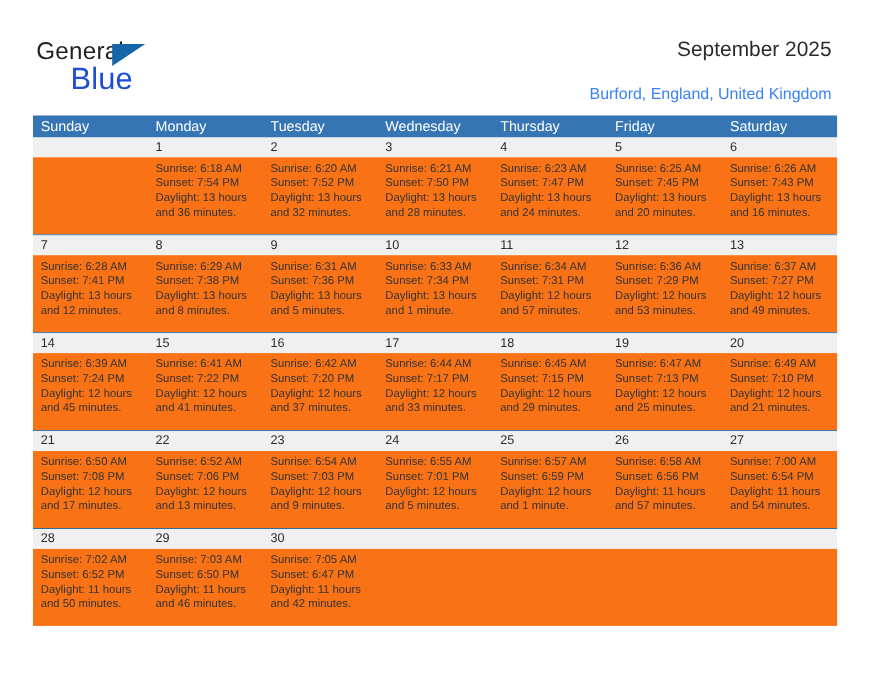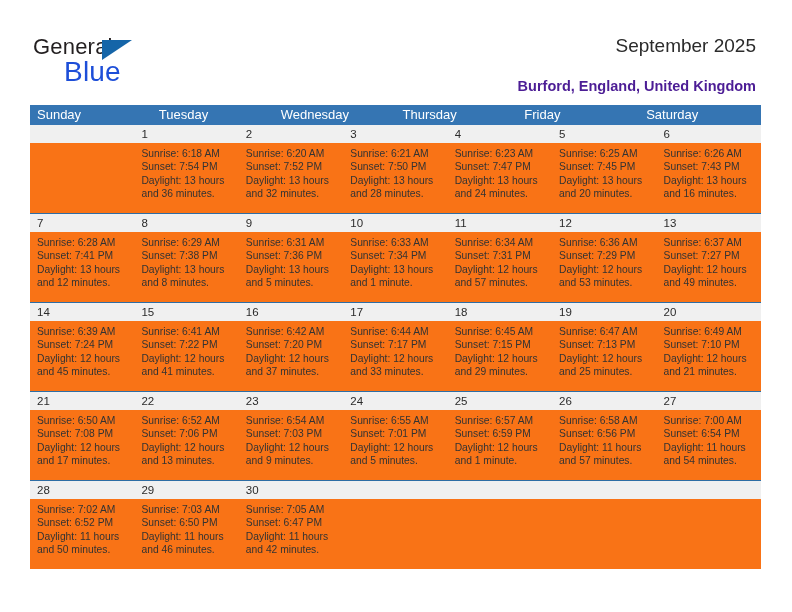--- a/index.html
+++ b/index.html
@@ -71,24 +71,24 @@
     color: #2b2b2b;
     white-space: nowrap;
     text-align: right;
     font-weight: normal;
   }
   .subtitle {
     position: absolute;
     right: 36px;
     top: 78px;
     font-size: 14.5px;
-    color: #4c1d95;
+    color: #3b82f6;
     white-space: nowrap;
     text-align: right;
-    font-weight: bold;
+    font-weight: normal;
   }
 
   
   .calendar {
     position: absolute;
     left: 30px;
     top: 105px;
     width: 731px;
   }
   .weekday-row {
@@ -162,20 +162,21 @@
       <span class="logo-triangle"></span>
       <span class="logo-blue">Blue</span>
     </div>
     <div class="title">September 2025</div>
     <div class="subtitle">Burford, England, United Kingdom</div>
   </div>
 
   <div class="calendar">
     <div class="weekday-row">
       <div class="weekday">Sunday</div>
+      <div class="weekday">Monday</div>
       <div class="weekday">Tuesday</div>
       <div class="weekday">Wednesday</div>
       <div class="weekday">Thursday</div>
       <div class="weekday">Friday</div>
       <div class="weekday">Saturday</div>
     </div>
 
     <div id="weeks-container">
         <div class="week-row">
           <div class="date-band">

